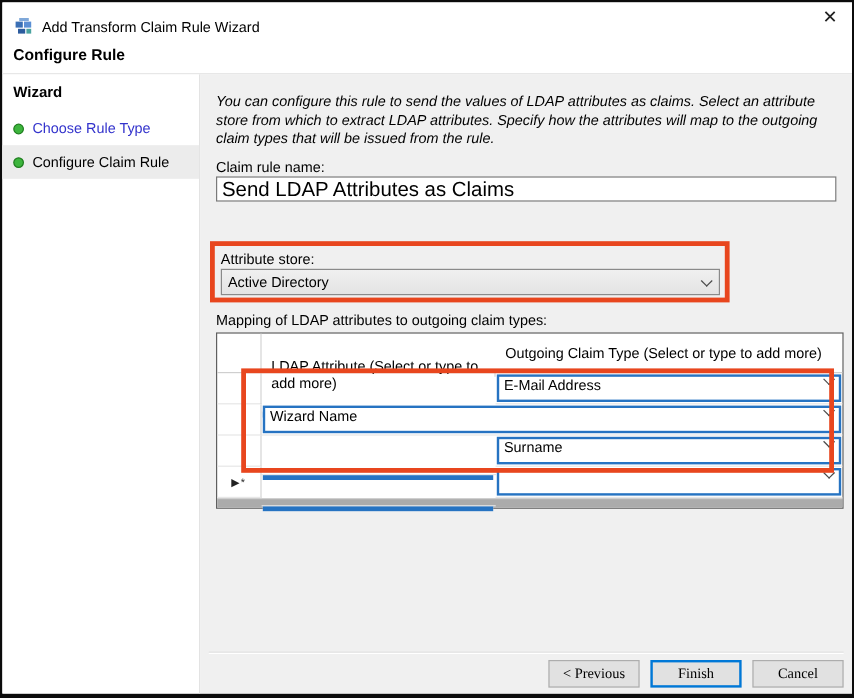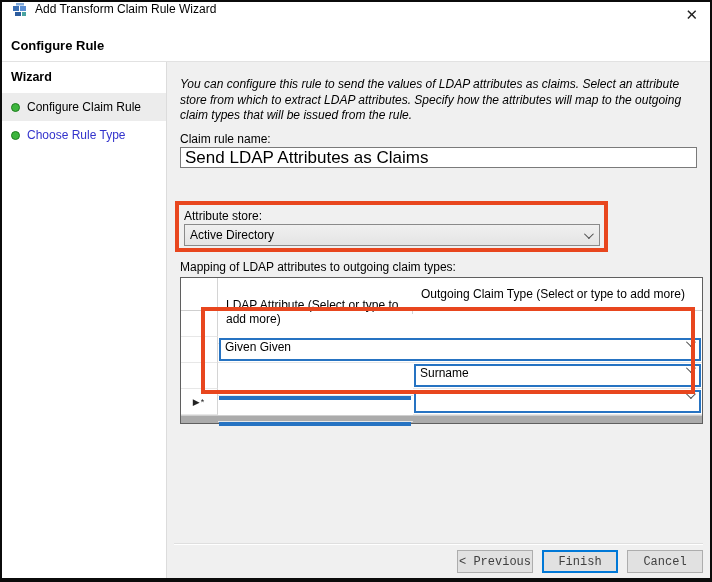--- a/index.html
+++ b/index.html
@@ -1,20 +1,20 @@
 <!DOCTYPE html>
 <html><head>
 <meta charset="utf-8">
 <style>
   * { box-sizing: border-box; margin: 0; padding: 0; }
   html,body { width:712px; height:582px; }
   body { font-family:"Liberation Sans", sans-serif; font-size:12px; color:#000; background:#fff; position:relative; }
   .window { position:absolute; inset:0; border:2px solid #0b0b0b; border-bottom-width:4px; background:#fff; }
 
-  .titlebar { position:absolute; left:0; top:0; right:0; height:28px; background:#fff; display:flex; align-items:flex-start; padding:0 10px; gap:7px; }
+  .titlebar { position:absolute; left:0; top:0; right:0; height:28px; background:#fff; display:flex; align-items:flex-end; padding:0 10px; gap:7px; }
   .title-text { font-size:12px; }
   .close { position:absolute; right:12px; top:5px; font-size:15px; color:#222; cursor:default; line-height:1; }
 
   .heading { position:absolute; left:0; top:28px; right:0; height:32px; background:#fff; display:flex; align-items:center; padding-left:9px; font-weight:bold; font-size:13px; border-bottom:1px solid #e2e2e2; }
 
   .sidebar { position:absolute; left:0; top:60px; bottom:0; width:165px; background:#fff; border-right:1px solid #dcdcdc; }
   .steps-header { font-weight:bold; font-size:12.5px; padding:8px 9px 9px; }
   .step-item { display:flex; align-items:center; gap:7px; padding:7px 9px; }
   .step-item.current { background:#ececec; }
   .bullet { width:9px; height:9px; border-radius:50%; background:#3db53d; border:1px solid #1e7d1e; flex:0 0 auto; }
@@ -48,21 +48,21 @@
   .c2 { flex:1 1 auto; }
   .hdr { padding:2px 3px 2px 8px; line-height:1.2; display:flex; align-items:center; }
   .dr .td { border-bottom:1px solid #e7e7e7; }
   .cellcombo { position:absolute; inset:1px; background:#fff; border:2px solid #2673c2; display:flex; align-items:flex-start; justify-content:space-between; padding:0 6px 0 4px; overflow:hidden; white-space:nowrap; }
   .newrow-marker { font-size:9px; color:#222; letter-spacing:1px; }
   .tbl-fill { flex:1 1 auto; background:#ababab; border-top:1px solid #cfcfcf; }
   .annot-rows { left:34px; top:245px; width:494px; height:87px; }
 
   .divider { position:absolute; left:7px; right:7px; top:481px; height:2px; border-top:1px solid #dfdfdf; border-bottom:1px solid #ffffff; }
   .btnrow { position:absolute; right:7px; top:488px; display:flex; gap:9px; }
-  .btn { width:76px; height:23px; background:#e1e1e1; border:1px solid #adadad; font-family:Liberation Mono, monospace; font-size:12px; color:#404040; }
+  .btn { width:76px; height:23px; background:#e1e1e1; border:1px solid #adadad; font-family:Liberation Serif, serif; font-size:12px; color:#000000; }
   .btn.primary { border:2px solid #0078d7; }
 </style>
 </head>
 <body>
 
 <div class="window">
 
   <div class="titlebar">
     <span style="display:inline-flex;">
       <svg width="16" height="16" viewBox="0 0 16 16">
@@ -74,27 +74,27 @@
       </svg>
     </span>
     <span class="title-text">Add Transform Claim Rule Wizard</span>
     <span class="close">✕</span>
   </div>
 
   <div class="heading">Configure Rule</div>
 
   <div class="sidebar">
     <div class="steps-header">Wizard</div>
+    <div class="step-item">
+      <span class="bullet"></span>
+      <span class="step-link">Choose Rule Type</span>
+    </div>
     <div class="step-item current">
       <span class="bullet"></span>
       <span class="step-current">Configure Claim Rule</span>
-    </div>
-    <div class="step-item">
-      <span class="bullet"></span>
-      <span class="step-link">Choose Rule Type</span>
     </div>
   </div>
 
   <div class="content">
 
     <div class="desc">You can configure this rule to send the values of LDAP attributes as claims. Select an attribute store from which to extract LDAP attributes. Specify how the attributes will map to the outgoing claim types that will be issued from the rule.</div>
 
     <div class="lbl claim-lbl">Claim rule name:</div>
     <input class="claim-input" value="Send LDAP Attributes as Claims" style="">
 
@@ -116,27 +116,33 @@
       </div>
 
       <div class="tr dr">
         <div class="td sel"></div>
         <div class="td c1">
           <div class="cellcombo">
             <span>E-Mail-Addresses</span>
             <span class="chev"></span>
           </div>
         </div>
+        <div class="td c2">
+          <div class="cellcombo">
+            <span>E-Mail Address</span>
+            <span class="chev"></span>
+          </div>
+        </div>
       </div>
 
       <div class="tr dr">
         <div class="td sel"></div>
         <div class="td c2">
           <div class="cellcombo">
-            <span>Given Given</span>
+            <span>Wizard Name</span>
             <span class="chev"></span>
           </div>
         </div>
       </div>
 
       <div class="tr dr">
         <div class="td sel"></div>
         <div class="td c1">
           <div class="cellcombo">
             <span>Surname</span>

